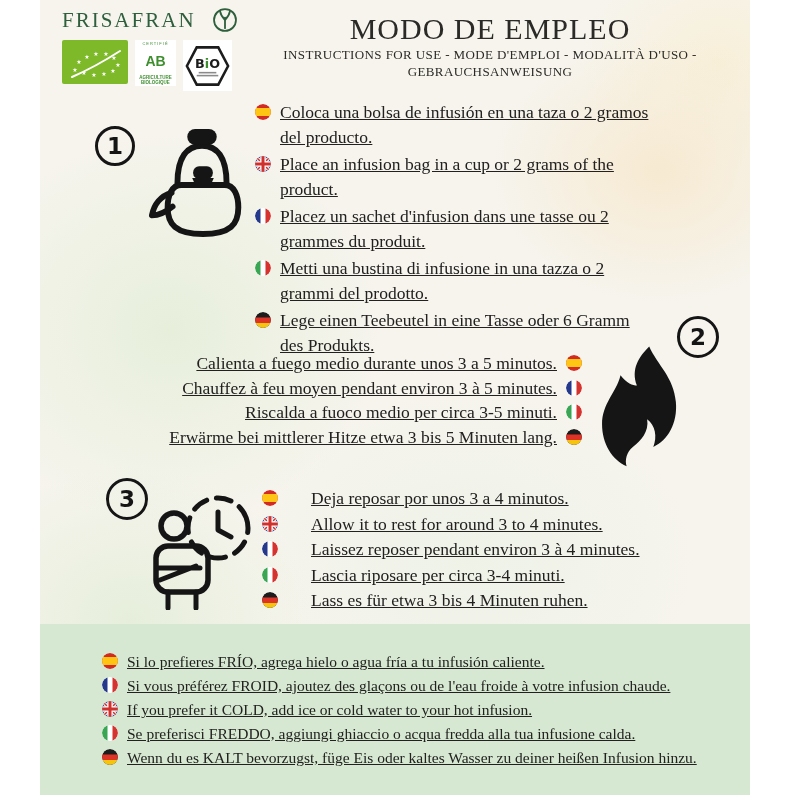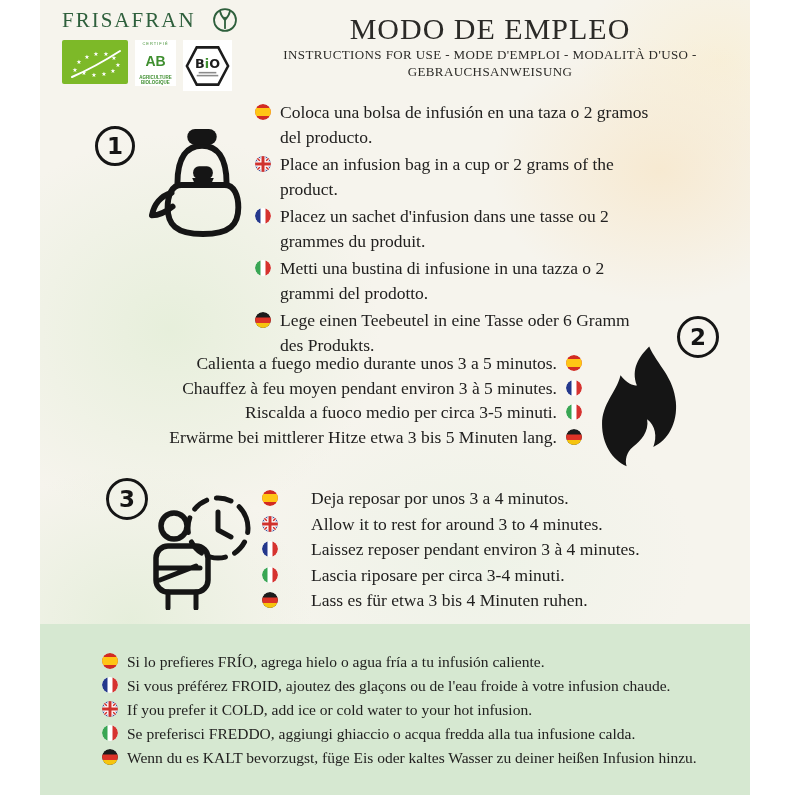--- a/index.html
+++ b/index.html
@@ -45,21 +45,21 @@
   .num2 { left:637px; top:316px; width:42px; height:42px; font-size:23px; }
   .num3 { left:66px; top:478px; width:42px; height:42px; font-size:23px; }
 
   .icon-kettle { position:absolute; left:108px; top:122px; width:108px; height:122px; }
   .icon-flame  { position:absolute; left:560px; top:344px; width:82px; height:134px; }
   .icon-wait   { position:absolute; left:98px;  top:488px; width:122px; height:122px; }
 
   
   .rows { position:absolute; }
   .inst-row { display:flex; gap:9px; align-items:flex-start; color:#222120;
-              font-size:17.5px; line-height:24.5px; margin-bottom:3px; }
+              font-size:17.5px; line-height:24.5px; margin-bottom:3px;text-decoration:underline; }
   .inst-row .flag { width:16px; height:16px; flex:none; margin-top:4px; border-radius:50%; }
   .inst-row .txt { flex:1; }
 
   .rows-step1 { left:215px; top:100px; width:402px; }
   .rows-step2 { left:18px;  top:351px; width:524px; }
   .rows-step2 .inst-row { flex-direction:row-reverse; margin-bottom:0; }
   .rows-step2 .txt { text-align:right; }
   .rows-step3 { left:222px; top:486px; width:420px; }
   .rows-step3 .inst-row { margin-bottom:1px;gap:33px; }
 

